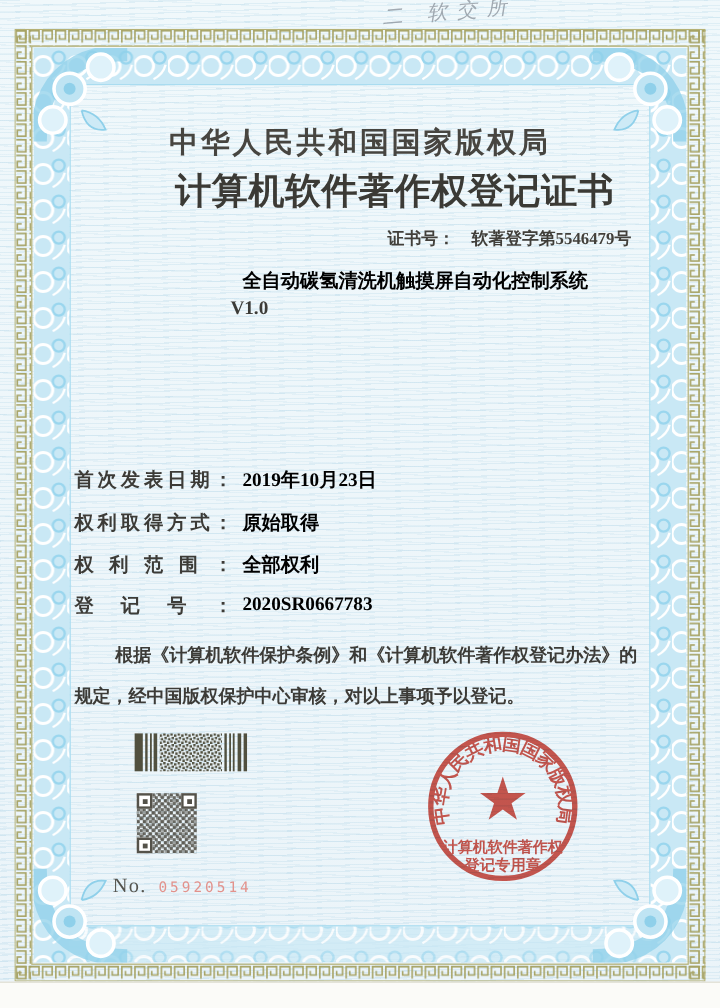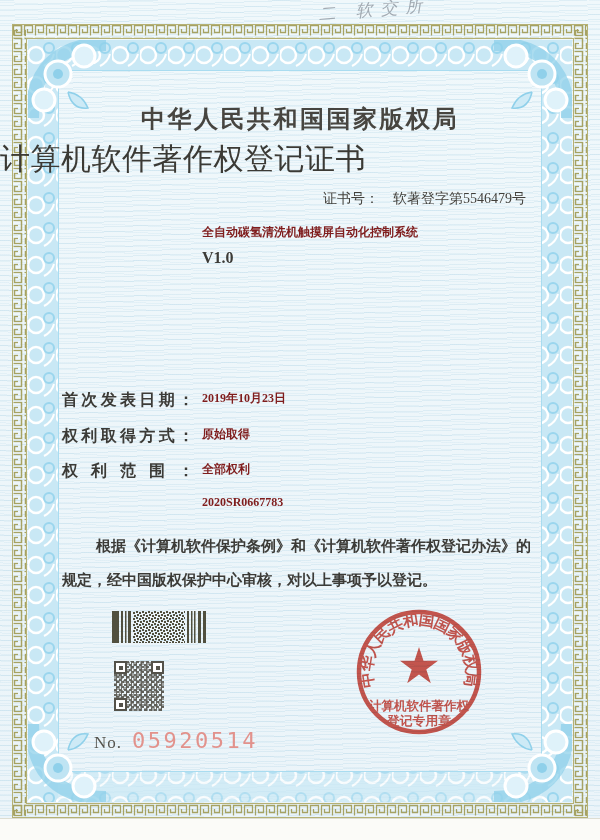--- a/index.html
+++ b/index.html
@@ -15,46 +15,46 @@
   .photo-bottom{position:absolute;left:0;top:818px;width:600px;height:22px;
          background:#fbfbf8;border-top:1px solid #ddddd2;}
   .frame-svg{position:absolute;left:12px;top:24px;}
   .floral-svg{position:absolute;left:28px;top:40px;}
   
   .handwriting{position:absolute;left:318px;top:-7px;width:230px;color:#8f97a0;
          font-style:italic;font-size:17px;letter-spacing:8px;transform:rotate(-5deg);opacity:.8;}
   
   .authority{position:absolute;left:0;top:103px;width:600px;text-align:center;
          font-size:24px;font-weight:700;letter-spacing:2.5px;color:#474540;}
-  .cert-title{position:absolute;left:0;top:139px;width:512px;text-align:left;
-         font-size:30px;font-weight:400;letter-spacing:0.5px;color:#3b3a35;}
-  .certno{position:absolute;right:74px;top:190px;font-size:14px;font-weight:400;color:#413f3a;}
+  .cert-title{position:absolute;left:0;top:139px;width:512px;text-align:right;
+         font-size:30px;font-weight:700;letter-spacing:0.5px;color:#3b3a35;}
+  .certno{position:absolute;right:74px;top:190px;font-size:14px;font-weight:700;color:#413f3a;}
   .certno .cnv{margin-left:14px;}
   
   .row{position:absolute;left:62px;width:480px;height:24px;}
   .flabel{position:absolute;left:0;top:0;width:132px;font-size:16px;font-weight:700;color:#3c3b37;
          text-align:justify;text-align-last:justify;}
-  .fvalue{position:absolute;left:140px;top:0;width:340px;font-size:12px;font-weight:700;color:#7f1d1d;}
-  .fvalue2{position:absolute;left:202px;top:249px;font-size:16px;font-weight:700;color:#3c3b37;}
+  .fvalue{position:absolute;left:140px;top:0;width:340px;font-size:16px;font-weight:700;color:#000000;}
+  .fvalue2{position:absolute;left:192px;top:249px;font-size:16px;font-weight:700;color:#3c3b37;}
   .stmt{position:absolute;font-size:15px;font-weight:600;color:#3c3b37;}
   .stmt1{left:96px;top:537px;}
   .stmt2{left:62px;top:571px;}
   
   .barcode{position:absolute;left:112px;top:611px;}
   .qr{position:absolute;left:114px;top:661px;width:50px;height:50px;
       background:
         repeating-conic-gradient(rgba(84,82,74,0.85) 0% 25%, transparent 0% 50%) 0 0/5px 5px,
         repeating-conic-gradient(rgba(84,82,74,0.5) 0% 25%, transparent 0% 50%) 2px 1px/7px 7px;}
   .qrf{position:absolute;width:13px;height:13px;border:2.5px solid #54524a;background:#fff;box-sizing:border-box;}
   .qrf::after{content:"";position:absolute;left:2.5px;top:2.5px;width:4px;height:4px;background:#54524a;}
   .qrf.tl{left:0;top:0}.qrf.tr{right:0;top:0}.qrf.bl{left:0;bottom:0}
   
   .serial{position:absolute;left:94px;top:728px;font-size:17px;}
   .serial .pre{color:#55544e;letter-spacing:1px;}
-  .serial .num{color:#e2928c;letter-spacing:2.5px;margin-left:10px;font-family:"DejaVu Sans Mono",monospace;font-size:22px;}
+  .serial .num{color:#e2928c;letter-spacing:2.5px;margin-left:10px;font-family:"DejaVu Sans Mono",monospace;font-size:12px;}
   .issue-date{position:absolute;left:352px;top:728px;font-size:17px;font-weight:700;color:#3e3d38;letter-spacing:1px;}
   
   .seal{position:absolute;left:347px;top:598px;width:144px;height:144px;mix-blend-mode:multiply;opacity:.92;}
 </style>
 </head>
 <body>
 
 <div class="stage">
   <div class="paper">
     <div class="waves"></div>
@@ -132,20 +132,21 @@
     <div class="flabel">权利范围：</div>
     <div class="fvalue">全部权利</div>
   </div>
 
   <div class="row" style="top:426px">
     <div class="flabel">权利取得方式：</div>
     <div class="fvalue">原始取得</div>
   </div>
 
   <div class="row" style="top:495px">
+    <div class="flabel">登记号：</div>
     <div class="fvalue">2020SR0667783</div>
   </div>
 
   <div class="stmt stmt2">规定，经中国版权保护中心审核，对以上事项予以登记。</div>
   <div class="stmt stmt1">根据《计算机软件保护条例》和《计算机软件著作权登记办法》的</div>
 
   <svg class="barcode" width="94" height="32">
     <defs>
       <pattern id="bcn" width="6" height="6" patternUnits="userSpaceOnUse">
         <rect x="0" y="0" width="2" height="2" fill="#51503f"></rect>

